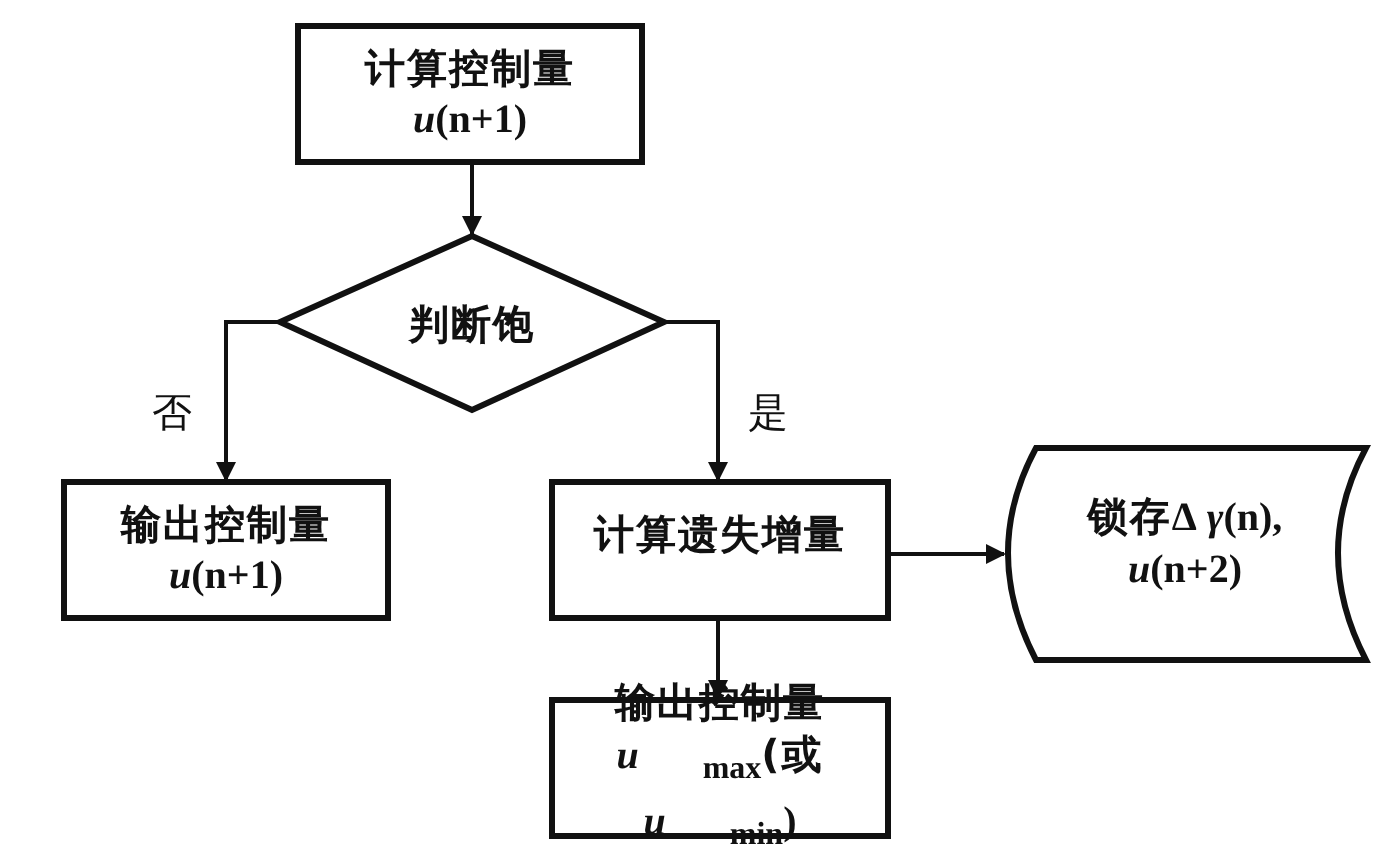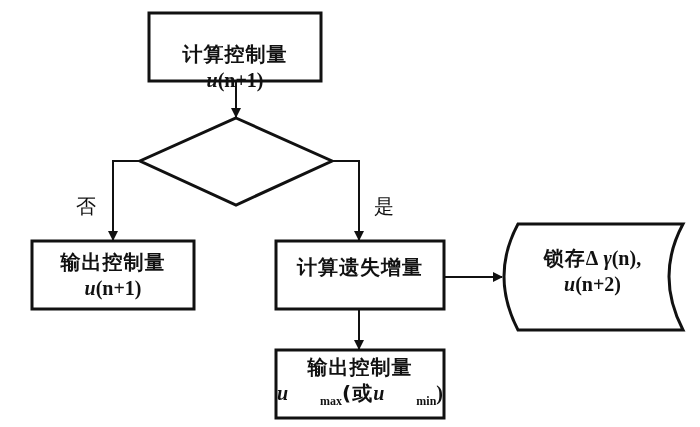--- a/index.html
+++ b/index.html
@@ -7,21 +7,21 @@
   svg { position: absolute; left: 0; top: 0; }
   .lbl {
     position: absolute; text-align: center; color: #111;
     font-family: "DejaVu Serif", "Liberation Serif", serif;
     font-weight: bold; font-size: 20px; line-height: 26px;
     display: flex; flex-direction: column; align-items: center; justify-content: center;
   }
   .lbl .cn { font-family: "DejaVu Sans", "Liberation Sans", sans-serif; font-weight: bold; font-size: 20px; letter-spacing: 1px; }
   .lbl .math { font-family: "Liberation Serif", "DejaVu Serif", serif; font-style: italic; font-weight: bold; font-size: 20px; }
   .lbl .up { font-style: normal; }
-  .lbl sub { font-size: 12px; font-style: normal; padding-left: 32px; }
+  .lbl sub { font-size: 16px; font-style: normal; padding-left: 32px; }
   .edge-lbl {
     position: absolute; font-family: "DejaVu Sans", "Liberation Sans", sans-serif;
     font-size: 20px; color: #111;
   }
 </style>
 </head>
 <body>
 
 <div id="canvas">
   <svg width="700" height="427" viewBox="0 0 700 427">
@@ -46,26 +46,27 @@
     </g>
     <g fill="none" stroke="#111" stroke-width="2">
       <line x1="236" y1="81" x2="236" y2="117" marker-end="url(#arr)"></line>
       <polyline points="140,161 113,161 113,240" marker-end="url(#arr)"></polyline>
       <polyline points="332,161 359,161 359,240" marker-end="url(#arr)"></polyline>
       <line x1="444" y1="277" x2="502" y2="277" marker-end="url(#arr)"></line>
       <line x1="359" y1="309" x2="359" y2="349" marker-end="url(#arr)"></line>
     </g>
   </svg>
 
-  <div class="lbl" style="left:149px;top:13px;width:172px;height:68px;margin-top:20px;">
+  <div class="lbl" style="left:149px;top:13px;width:172px;height:68px;">
     <span class="cn">计算控制量</span>
     <span class="math"><span>u</span><span class="up">(n+1)</span></span>
   </div>
 
   <div class="lbl" style="left:176px;top:133px;width:120px;height:58px;">
+    <span class="cn">判断饱</span>
   </div>
 
   <div class="lbl" style="left:32px;top:241px;width:162px;height:68px;">
     <span class="cn">输出控制量</span>
     <span class="math"><span>u</span><span class="up">(n+1)</span></span>
   </div>
 
   <div class="lbl" style="left:276px;top:241px;width:168px;height:52px;">
     <span class="cn">计算遗失增量</span>
   </div>

